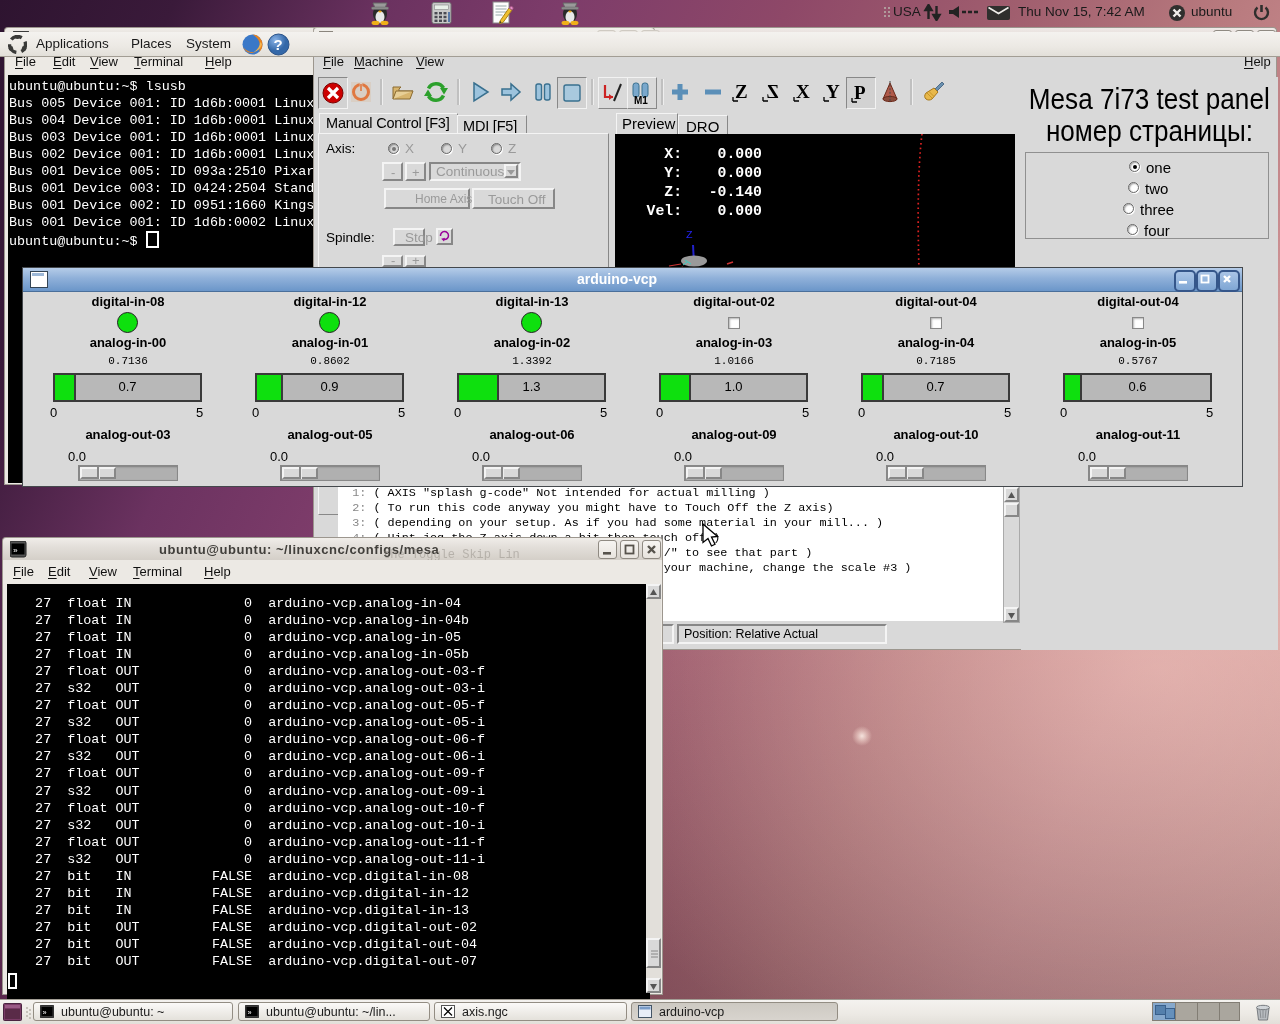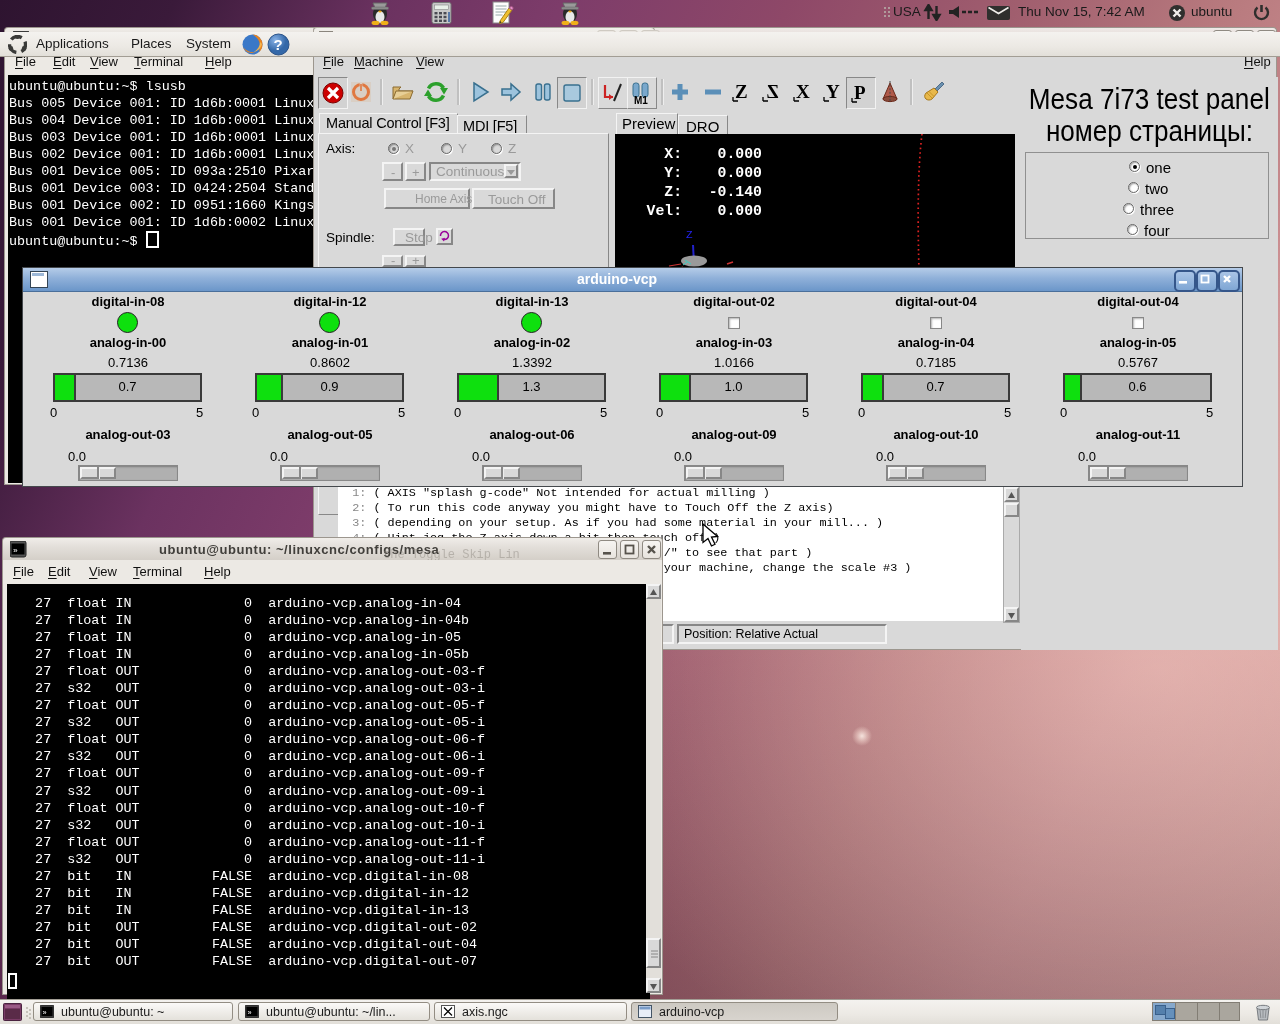--- a/index.html
+++ b/index.html
@@ -24,21 +24,21 @@
 .menubar u{text-decoration:underline;text-underline-offset:2px;}
 .term{background:#000;color:#fff;font-family:"Liberation Mono",monospace;
  font-size:13.4px;line-height:17.05px;white-space:pre;}
 .tk{background:#d9d9d9;}
 .tkraised{background:#d9d9d9;border-top:2px solid #f4f4f4;border-left:2px solid #f4f4f4;
  border-bottom:2px solid #878787;border-right:2px solid #878787;box-sizing:border-box;}
 .tksunken{background:#d9d9d9;border-top:2px solid #878787;border-left:2px solid #878787;
  border-bottom:2px solid #f4f4f4;border-right:2px solid #f4f4f4;box-sizing:border-box;}
 .gray{color:#9a9a9a;}
 .vcplab{font-weight:bold;font-size:13px;color:#000;text-align:center;width:160px;}
-.vcpval{font-size:13px;color:#000;text-align:center;width:160px;}
+.vcpval{font-size:11px;color:#000;text-align:center;width:160px;font-family:Liberation Mono, monospace;}
 .tkradio{width:11px;height:11px;border-radius:50%;background:#fff;box-sizing:border-box;
  border:1px solid #666;box-shadow:inset 1px 1px 1.5px rgba(0,0,0,.35), 1px 1px 0 rgba(255,255,255,.9);}
 .mono{font-family:"Liberation Mono",monospace;}
 .sep{width:2px;background:#c0c0c0;border-right:1px solid #eee;}
 </style></head><body>
 <div id="wall" class="abs"></div>
 
 <div class="abs" style="left:4px;top:27px;width:616px;height:458px;">
  <div class="tbar abs" style="left:0;top:0;width:616px;">
    <svg class="abs" style="left:8px;top:3px" width="17" height="17">

